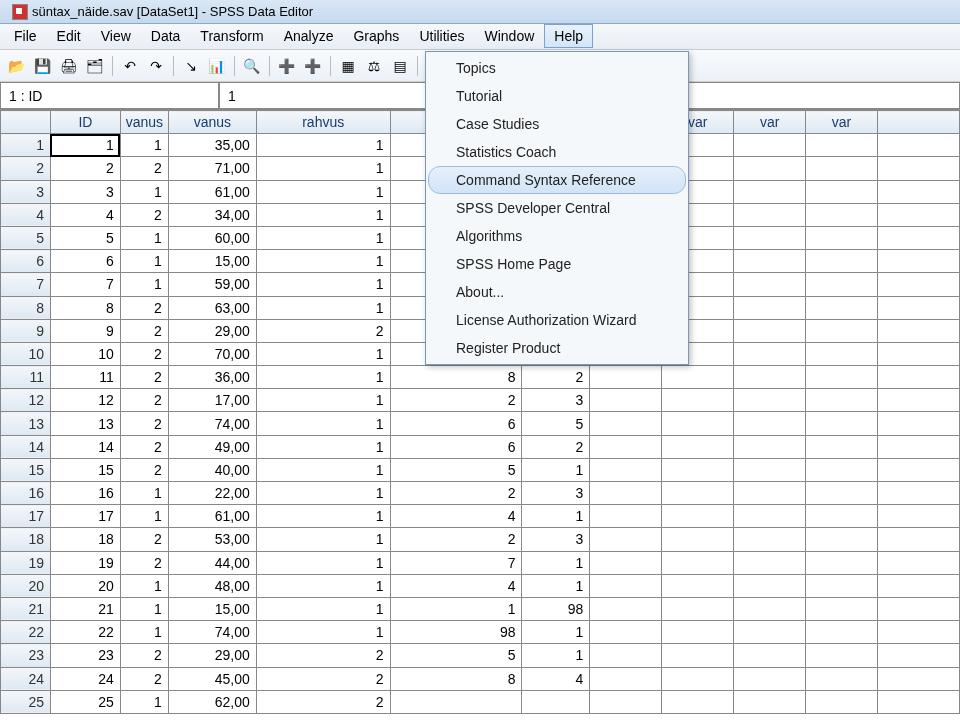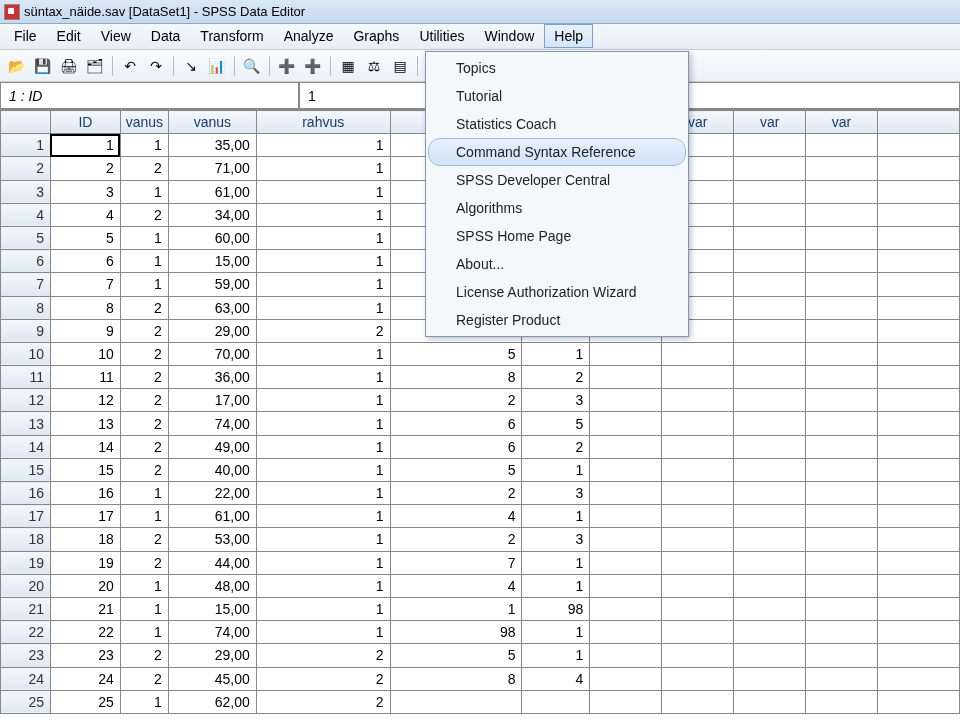--- a/index.html
+++ b/index.html
@@ -1,32 +1,32 @@
 <!DOCTYPE html>
 <html><head>
 <meta charset="utf-8">
 <style>
   * { box-sizing: border-box; margin: 0; padding: 0; }
   body { font-family: Arial, sans-serif; font-size: 13px; background: #fff; width: 960px; height: 720px; overflow: hidden; position: relative; }
   
-  .titlebar { height: 24px; background: linear-gradient(#dae7f5, #c4d9ee); display: flex; align-items: center; padding-left: 4px; border-bottom: 1px solid #8aa8c8; }
+  .titlebar { height: 24px; background: linear-gradient(#dae7f5, #c4d9ee); display: flex; align-items: center; padding-left: 12px; border-bottom: 1px solid #8aa8c8; }
   .app-icon { width: 16px; height: 16px; background: #d32f2f; display: inline-block; margin-right: 4px; border: 1px solid #888; position: relative; }
   .app-icon::after { content: ""; position: absolute; top: 3px; left: 3px; width: 6px; height: 6px; background: #fff; }
   .title-text { font-size: 13px; color: #000; }
   
   .menubar { height: 26px; background: linear-gradient(#f5f8fb, #e8eef5); display: flex; align-items: flex-start; padding-left: 4px; border-bottom: 1px solid #ccc; }
   .menu-item { padding: 4px 10px; font-size: 14px; cursor: default; }
   .menu-item.active { background: linear-gradient(#e9f2fb, #d3e5f7); border: 1px solid #7da2ce; padding: 3px 9px; }
   
   .toolbar { height: 32px; background: linear-gradient(#f9fbfd, #ebf1f7); display: flex; align-items: center; padding-left: 6px; gap: 4px; border-bottom: 1px solid #ccc; }
   .tool-btn { width: 22px; height: 22px; display: inline-flex; align-items: center; justify-content: center; cursor: pointer; }
   .tool-sep { width: 1px; height: 20px; background: #bbb; margin: 0 2px; }
   
   .cellbar { height: 28px; display: flex; align-items: stretch; border-bottom: 1px solid #888; }
-  .cell-name { width: 300px; border: 1px solid #888; border-right: 2px solid #888; padding: 4px 8px; font-size: 14px; display: flex; align-items: center; background: #fff; font-style: italic; }
+  .cell-name { width: 220px; border: 1px solid #888; border-right: 2px solid #888; padding: 4px 8px; font-size: 14px; display: flex; align-items: center; background: #fff; }
   .cell-value { flex: 1; padding: 4px 8px; font-size: 14px; display: flex; align-items: center; border: 1px solid #888; border-left: none; background: #fff; }
   
   .grid-wrap { position: relative; }
   table.grid { border-collapse: collapse; width: 960px; }
   table.grid th, table.grid td { border: 1px solid #888; height: 23.2px; font-size: 14px; }
   table.grid thead th { background: linear-gradient(#f4f7fb, #dee8f2); font-weight: normal; text-align: center; color: #1a3d6e; }
   table.grid tbody th { background: linear-gradient(#f4f7fb, #dee8f2); font-weight: normal; text-align: right; padding-right: 6px; color: #333; width: 50px; }
   table.grid thead th.corner { background: linear-gradient(#f4f7fb, #dee8f2); }
   table.grid tbody td { text-align: right; padding-right: 6px; background: #fff; }
   table.grid tbody tr:first-child td.sel { outline: 2px solid #000; outline-offset: -2px; }
@@ -509,20 +509,21 @@
           <td></td>
           <td></td>
         </tr>
       </tbody>
   </table>
 </div>
 
 <div class="help-menu" id="help-menu">
     <div class="help-item">Topics</div>
     <div class="help-item">Tutorial</div>
+    <div class="help-item">Case Studies</div>
     <div class="help-item">Statistics Coach</div>
     <div class="help-item hover">Command Syntax Reference</div>
     <div class="help-item">SPSS Developer Central</div>
     <div class="help-item">Algorithms</div>
     <div class="help-item">SPSS Home Page</div>
     <div class="help-item">About...</div>
     <div class="help-item">License Authorization Wizard</div>
     <div class="help-item">Register Product</div>
   </div>
 

